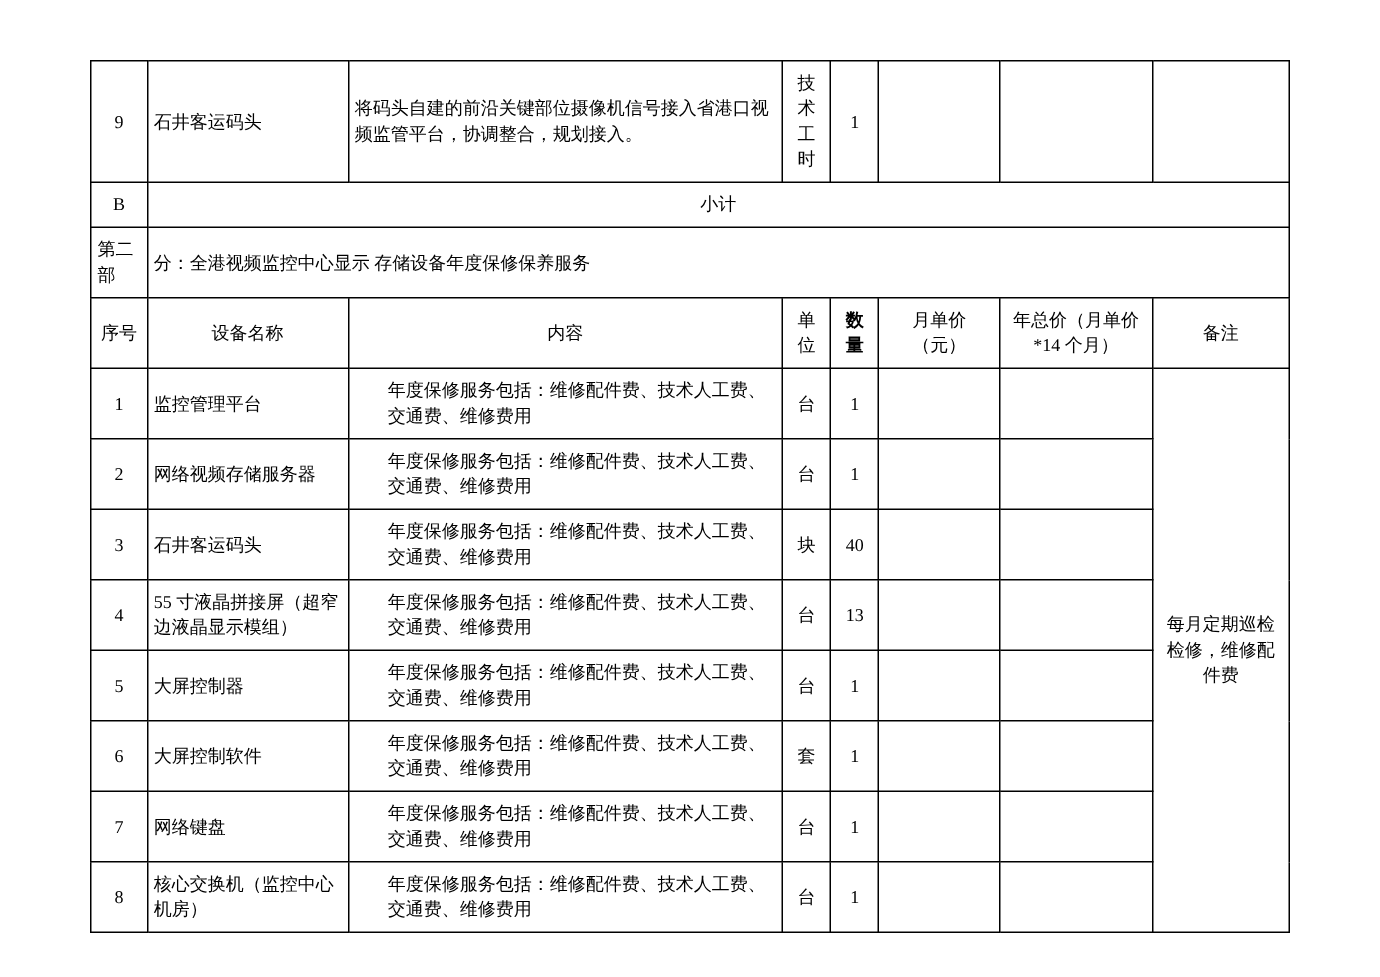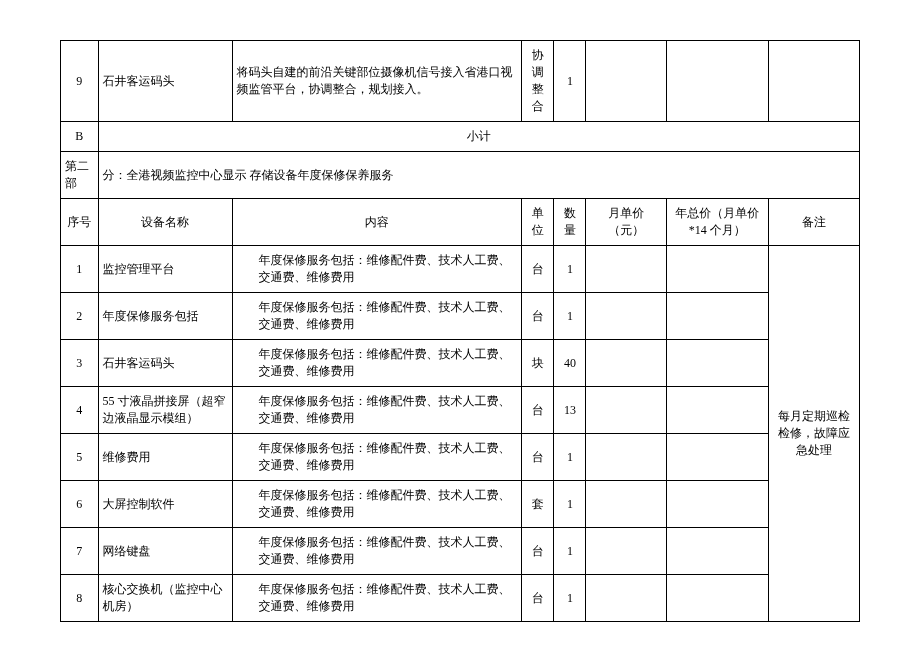--- a/index.html
+++ b/index.html
@@ -26,21 +26,21 @@
     .top-left { text-align: left; vertical-align: top; padding-top: 6px; padding-left: 26px; }
     .section-row td { text-align: left; padding-left: 4px; }
     .col-seq { width: 35px; }
     .col-name { width: 125px; }
     .col-content { width: 270px; }
     .col-unit { width: 30px; }
     .col-qty { width: 30px; }
     .col-price { width: 75px; }
     .col-total { width: 95px; }
     .col-remark { width: 85px; }
-    .bold { font-weight: normal; text-align: center; }
+    .bold { font-weight: bold; text-align: center; }
   </style>
 </head>
 <body>
 
 <table>
   <colgroup>
     <col class="col-seq">
     <col class="col-name">
     <col class="col-content">
     <col class="col-unit">
@@ -48,21 +48,21 @@
     <col class="col-price">
     <col class="col-total">
     <col class="col-remark">
   </colgroup>
 
   <tbody>
       <tr>
     <td>9</td>
     <td class="left">石井客运码头</td>
     <td class="left">将码头自建的前沿关键部位摄像机信号接入省港口视频监管平台，协调整合，规划接入。</td>
-    <td>协调整合</td>
+    <td>技术工时</td>
     <td>1</td>
     <td></td>
     <td></td>
     <td></td>
   </tr>
 
   <tr>
     <td>B</td>
     <td colspan="7">小计</td>
   </tr>
@@ -84,25 +84,25 @@
   </tr>
 
   <tr>
     <td>1</td>
     <td class="left">监控管理平台</td>
     <td class="top-left">年度保修服务包括：维修配件费、技术人工费、交通费、维修费用</td>
     <td>台</td>
     <td>1</td>
     <td></td>
     <td></td>
-    <td rowspan="8">每月定期巡检检修，故障应急处理</td>
+    <td rowspan="8">每月定期巡检检修，维修配件费</td>
   </tr>
   <tr>
     <td>2</td>
-    <td class="left">年度保修服务包括</td>
+    <td class="left">网络视频存储服务器</td>
     <td class="top-left">年度保修服务包括：维修配件费、技术人工费、交通费、维修费用</td>
     <td>台</td>
     <td>1</td>
     <td></td>
     <td></td>
   </tr>
   <tr>
     <td>3</td>
     <td class="left">石井客运码头</td>
     <td class="top-left">年度保修服务包括：维修配件费、技术人工费、交通费、维修费用</td>
@@ -115,21 +115,21 @@
     <td>4</td>
     <td class="left">55 寸液晶拼接屏（超窄边液晶显示模组）</td>
     <td class="top-left">年度保修服务包括：维修配件费、技术人工费、交通费、维修费用</td>
     <td>台</td>
     <td>13</td>
     <td></td>
     <td></td>
   </tr>
   <tr>
     <td>5</td>
-    <td class="left">维修费用</td>
+    <td class="left">大屏控制器</td>
     <td class="top-left">年度保修服务包括：维修配件费、技术人工费、交通费、维修费用</td>
     <td>台</td>
     <td>1</td>
     <td></td>
     <td></td>
   </tr>
   <tr>
     <td>6</td>
     <td class="left">大屏控制软件</td>
     <td class="top-left">年度保修服务包括：维修配件费、技术人工费、交通费、维修费用</td>

